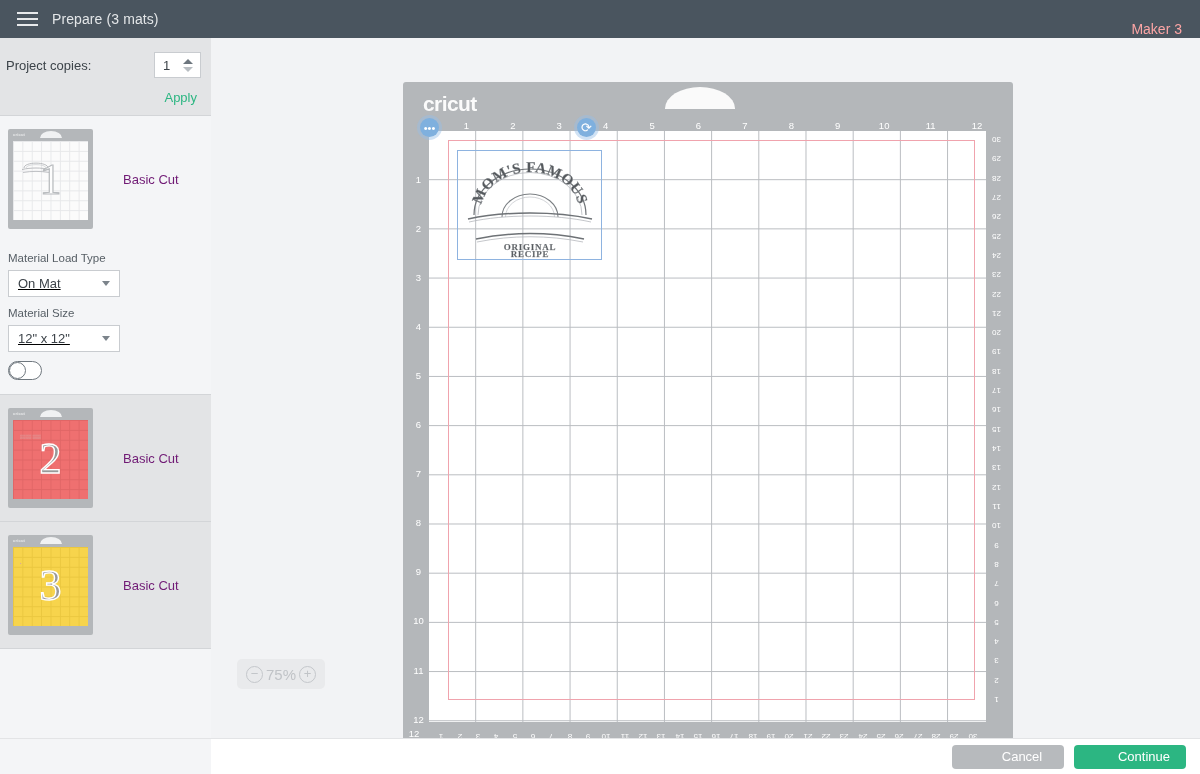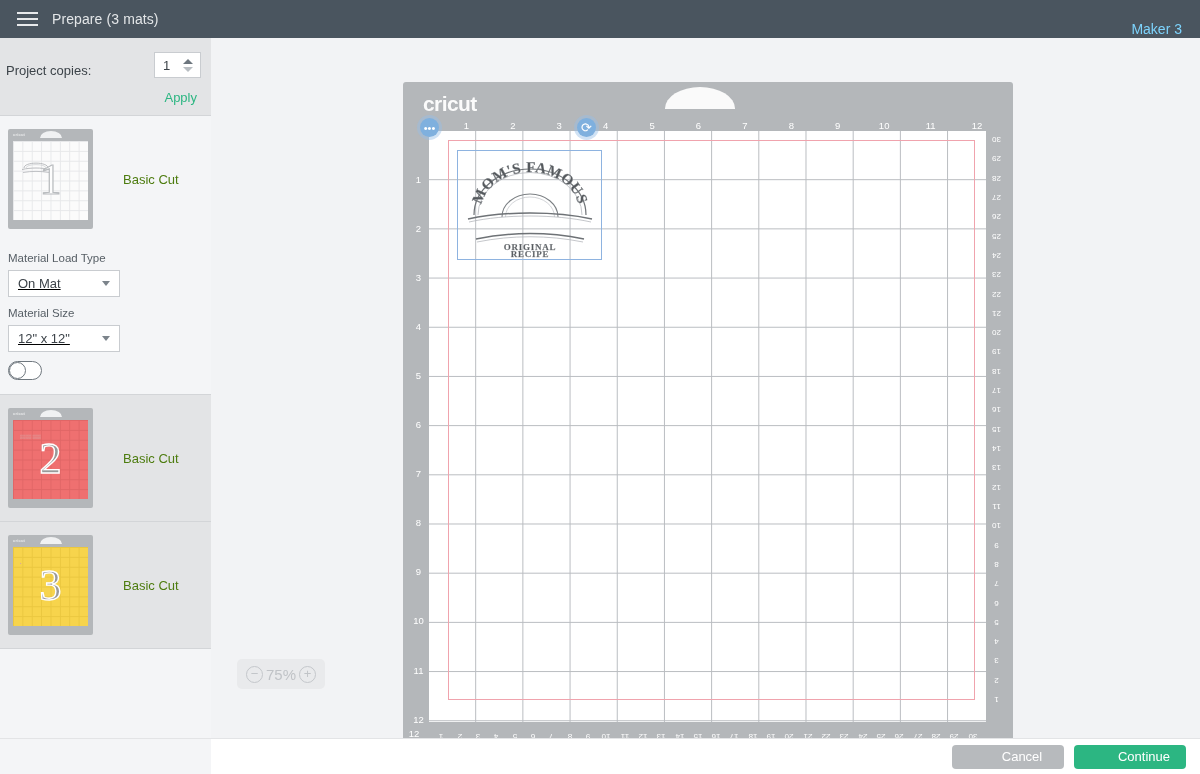--- a/index.html
+++ b/index.html
@@ -23,34 +23,34 @@
   }
   .hamburger span { display: block; width: 21px; height: 2px; background: #e8eaec; }
   .header-title {
     color: #e3e6e8; font-size: 14px; margin-left: 6px; letter-spacing: .1px;
   }
   .doc-title {
     position: absolute; left: 0; right: 0; text-align: center;
     color: #e3e6e8; font-size: 14px; pointer-events: none;
   }
   .machine-name {
-    position: absolute; right: 18px; color: #7dd3fc; font-size: 14px; margin-top: 20px;
+    position: absolute; right: 18px; color: #fca5a5; font-size: 14px; margin-top: 20px;
   }
 
   
   .sidebar {
     position: absolute; left: 0; top: 38px; width: 211px; height: 736px;
     background: #f4f5f7;
   }
   .copies-panel {
     position: relative; width: 211px; height: 78px;
     background: #e3e4e6; border-bottom: 1px solid #d3d5d8;
   }
   .copies-row {
-    display: flex; align-items: flex-end; padding: 14px 10px 0 6px;
+    display: flex; align-items: center; padding: 14px 10px 0 6px;
   }
   .copies-label { font-size: 13px; color: #3c4349; flex: 1; }
   .stepper {
     width: 47px; height: 26px; background: #fff; border: 1px solid #c9ccd0;
     display: flex; align-items: center; position: relative;
   }
   .stepper-value {
     font-size: 13px; color: #3c4349; padding-left: 8px; flex: 1;
   }
   .stepper-arrows {
@@ -108,21 +108,21 @@
     -webkit-text-stroke: 1.2px #b9bcbf;
   }
   .mat-number.on-color { -webkit-text-stroke: 1.4px #ffffff; color: transparent; }
   .mat-thumb-art {
     position: absolute; left: 8px; top: 16px; width: 30px; height: 18px;
   }
   .mat-thumb-txt {
     position: absolute; left: 7px; top: 14px; font-size: 4px; color: #d9a2a2;
   }
   .mat-entry-label {
-    font-size: 13px; color: #4d7c0f; margin-left: 30px;
+    font-size: 13px; color: #701a75; margin-left: 30px;
   }
 
   .field-block { padding: 10px 10px 0 8px; }
   .field-label { font-size: 11.5px; color: #565e65; margin-bottom: 6px; }
   .select-box {
     width: 112px; height: 27px; background: #fff; border: 1px solid #c9ccd0;
     display: flex; align-items: center; position: relative; cursor: pointer; text-decoration: underline;
   }
   .select-value { font-size: 13px; color: #3c4349; padding-left: 9px; }
   .select-caret {

